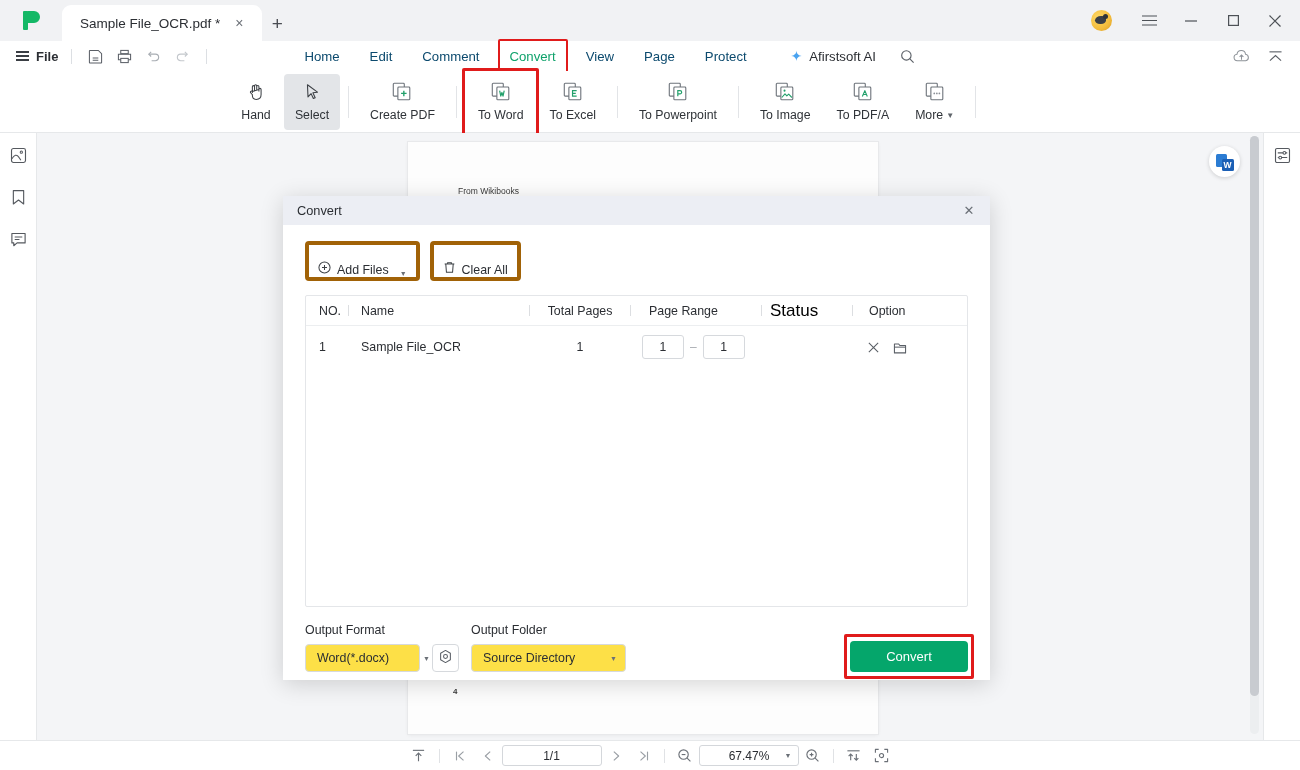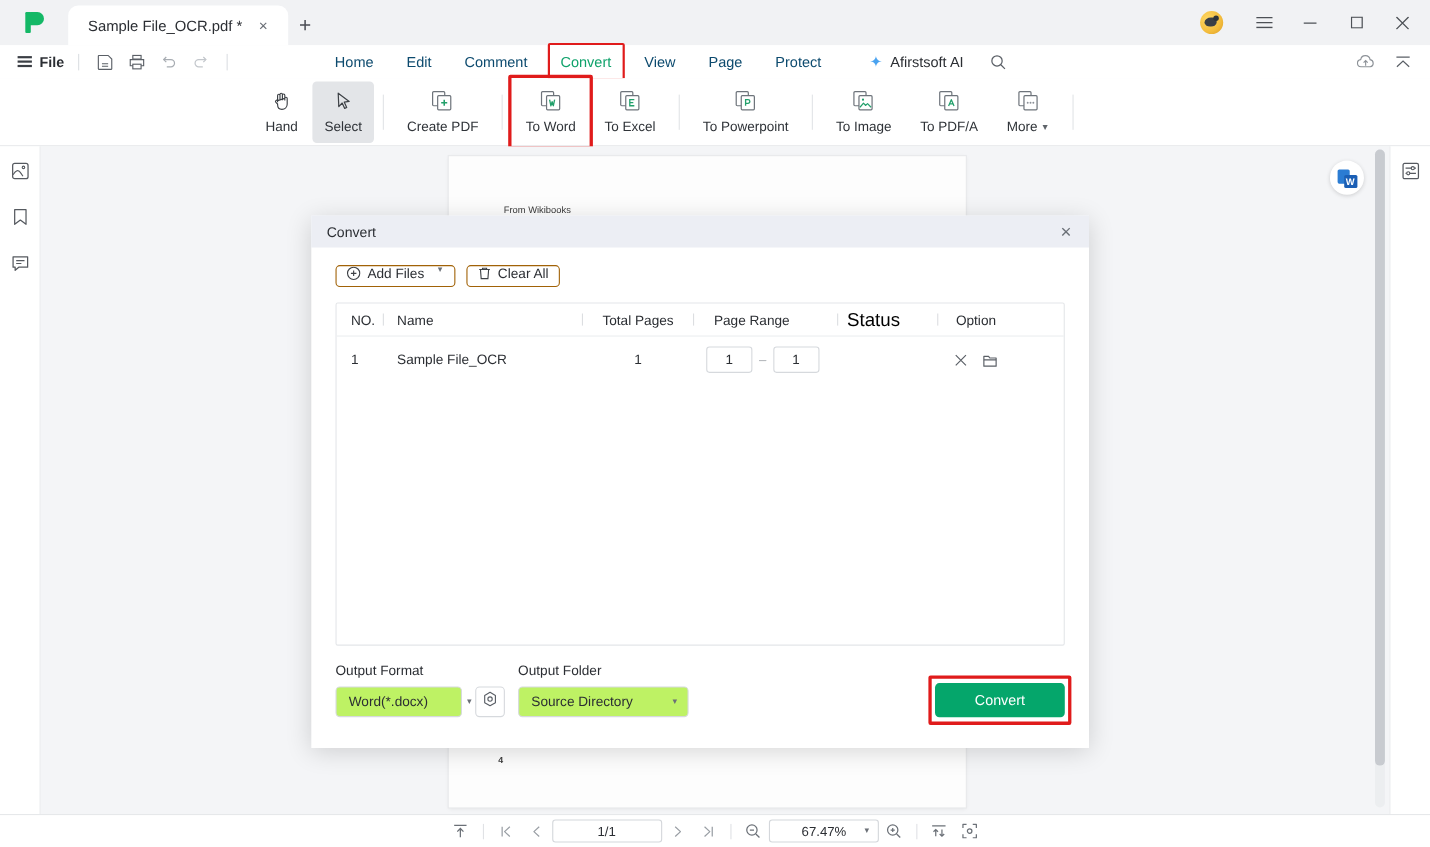--- a/index.html
+++ b/index.html
@@ -197,22 +197,22 @@
     padding: 0 10px 0 14px;
   }
   .modal-title { font-size: 12.8px; color: #2b2e33; }
   .modal-close {
     margin-left: auto; width: 22px; height: 22px; display: flex;
     align-items: center; justify-content: center; color: #6b7077; font-size: 13px;
   }
   .modal-body { padding: 16px 22px 0 22px; }
   .btn-row { display: flex; gap: 10px; margin-bottom: 14px; }
   .mbtn {
-    height: 20px; border: 1px solid #a16207; border-radius: 4px; background: #fff;
-    display: flex; align-items: flex-start; gap: 6px; padding: 0 9px;
+    height: 40px; border: 4px solid #a16207; border-radius: 4px; background: #fff;
+    display: flex; align-items: flex-end; gap: 6px; padding: 0 9px;
     font-size: 12.4px; color: #2b2e33;
   }
   .mbtn .dd { font-size: 7px; color: #6b7077; margin-left: 5px; }
 
   .tbl { border: 1px solid #e4e6e9; border-radius: 2px; height: 312px; display: flex; flex-direction: column; }
   .tbl-head { display: flex; height: 30px; align-items: center; border-bottom: 1px solid #eceef0; }
   .tbl-row { display: flex; height: 42px; align-items: center; }
   .c-no { width: 42px; padding-left: 13px; font-size: 12.4px; color: #2b2e33; }
   .c-name { width: 180px; font-size: 12.4px; color: #2b2e33; }
   .c-pages { width: 100px; text-align: center; font-size: 12.4px; color: #2b2e33; }
@@ -226,21 +226,21 @@
     background: #fff; font-size: 12.2px; color: #2b2e33;
     display: flex; align-items: center; justify-content: center;
   }
   .range-dash { color: #a7abb0; font-size: 12px; }
   .opt-cell { display: flex; align-items: center; gap: 13px; padding-left: 14px; }
   .opt-ico { color: #5a5f66; display: flex; align-items: center; }
 
   .modal-foot { padding: 16px 22px 0 22px; display: flex; align-items: flex-end; gap: 12px; }
   .field-label { font-size: 12.4px; color: #2b2e33; margin-bottom: 7px; }
   .selectbox {
-    height: 28px; border: 1px solid #d6d9dd; border-radius: 4px; background: #bef264;
+    height: 28px; border: 1px solid #d6d9dd; border-radius: 4px; background: #fde047;
     display: flex; align-items: center; padding: 0 8px 0 11px; font-size: 12.4px; color: #2b2e33; gap: 24px;
   }
   .selectbox span:first-child { flex: 1; }
   .selectbox .dd { font-size: 7px; color: #6b7077; margin-left: 10px; }
   .gear-btn {
     width: 27px; height: 28px; border: 1px solid #d6d9dd; border-radius: 4px;
     background: #fff; display: flex; align-items: center; justify-content: center;
     color: #5a5f66; margin-bottom: 0;
   }
   .convert-wrap { position: relative; margin-left: auto; }

